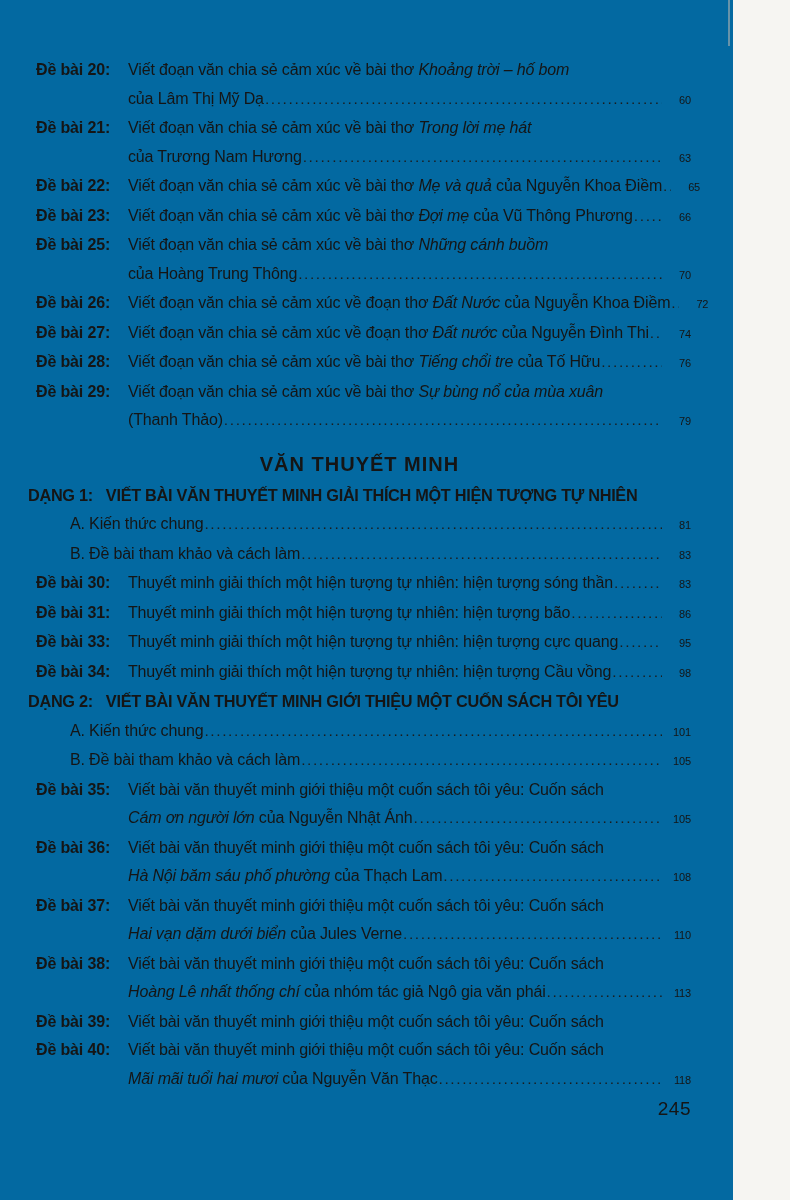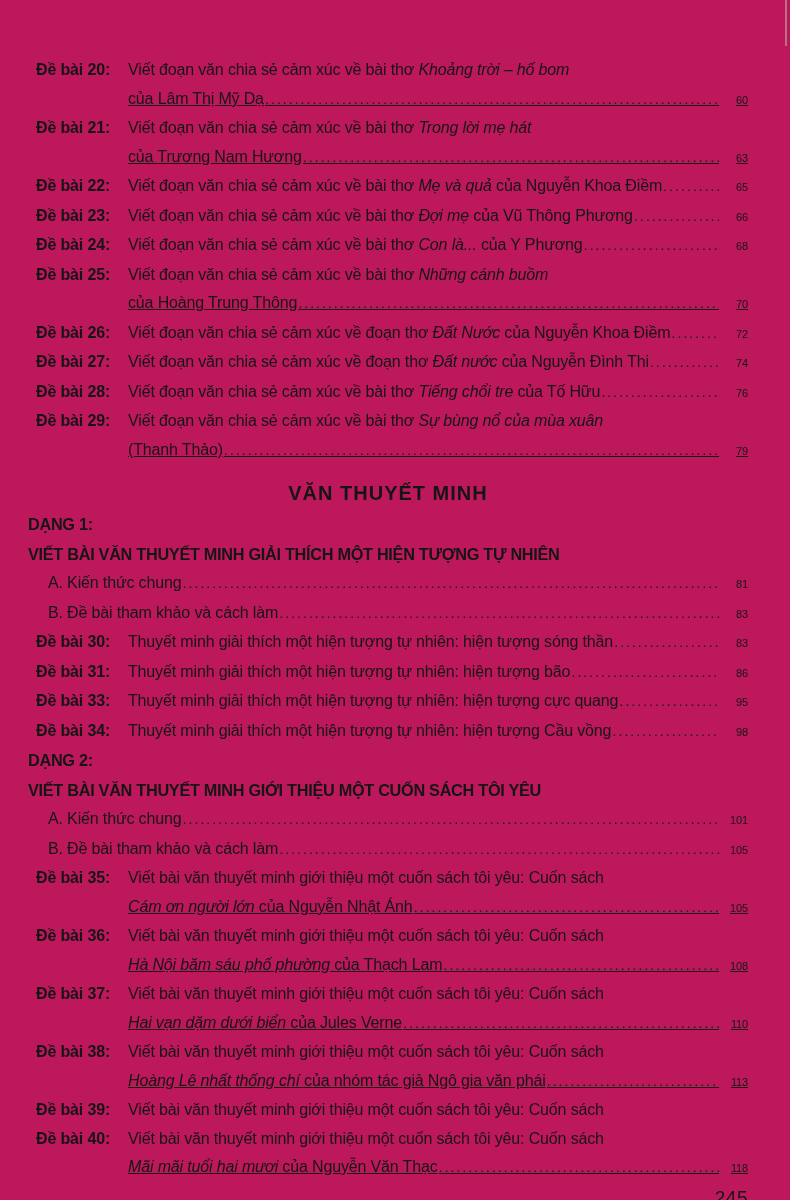--- a/index.html
+++ b/index.html
@@ -5,53 +5,53 @@
   * { margin:0; padding:0; box-sizing:border-box; }
   html,body { width:790px; height:1200px; }
   body {
     background:#f6f5f2;
     font-family:"Liberation Sans", sans-serif;
     color:#151515;
     overflow:hidden;
   }
   .page {
     position:relative;
-    width:790px; height:1200px;
-    background:#be185d;
+    width:733px; height:1200px;
+    background:#0369a1;
     padding:56px 42px 0 28px;
   }
   .artifact {
     position:absolute; top:0; right:3px;
     width:2px; height:46px;
     background:#b9b6b0; opacity:.55;
   }
   .row {
     display:flex; align-items:baseline;
     line-height:28.5px; font-size:16px;
     letter-spacing:-0.15px; white-space:nowrap;
   }
   .ent  { margin-left:8px; }
   .lbl  { flex:0 0 92px; font-weight:bold; }
-  .cont { margin-left:100px;text-decoration:underline; }
-  .sub  { margin-left:20px; }
+  .cont { margin-left:100px; }
+  .sub  { margin-left:42px; }
   .txt i { font-style:italic; }
   .dots { flex:1 1 auto; overflow:hidden; margin:0 3px 0 1px; min-width:8px; }
   .dots::after {
     content:"....................................................................................................................................................";
     letter-spacing:1.6px; font-size:15.5px; color:#1c1c1c;
   }
   .pg { flex:0 0 auto; min-width:26px; text-align:right; font-size:11px; }
   .sect {
     text-align:center; font-weight:bold; font-size:20px;
     line-height:30px; letter-spacing:1px;
     margin-top:13px; margin-bottom:2px;
   }
   .dang {
     font-weight:bold; font-size:16.3px;
-    line-height:29.5px; letter-spacing:-0.3px; white-space:nowrap;flex-direction:column;
+    line-height:29.5px; letter-spacing:-0.3px; white-space:nowrap;
   }
   .dang-lbl { margin-right:13px; }
   .footer {
     text-align:right; font-size:19px;
     margin-top:4px; letter-spacing:0.5px;
   }
 </style>
 </head>
 <body>
 
@@ -85,26 +85,20 @@
       <span class="pg">65</span>
     </div>
 
   <div class="row ent">
       <b class="lbl">Đề bài 23:</b>
       <span class="txt"><span>Viết đoạn văn chia sẻ cảm xúc về bài thơ </span><i>Đợi mẹ</i><span> của Vũ Thông Phương</span></span>
       <span class="dots"></span>
       <span class="pg">66</span>
     </div>
 
-  <div class="row ent">
-      <b class="lbl">Đề bài 24:</b>
-      <span class="txt"><span>Viết đoạn văn chia sẻ cảm xúc về bài thơ </span><i>Con là...</i><span> của Y Phương</span></span>
-      <span class="dots"></span>
-      <span class="pg">68</span>
-    </div>
 
   <div class="row ent">
       <b class="lbl">Đề bài 25:</b>
       <span class="txt"><span>Viết đoạn văn chia sẻ cảm xúc về bài thơ </span><i>Những cánh buồm</i></span>
     </div>
   <div class="row cont">
       <span class="txt"><span>của Hoàng Trung Thông</span></span>
       <span class="dots"></span>
       <span class="pg">70</span>
     </div>

